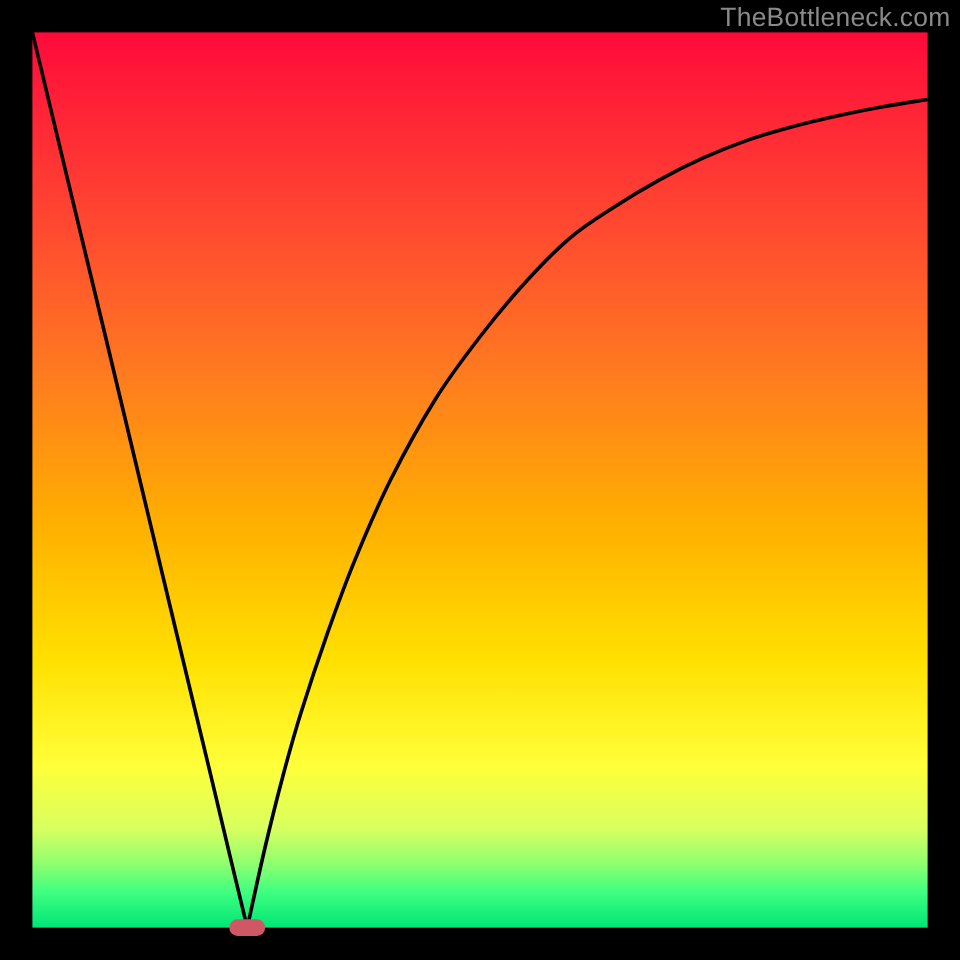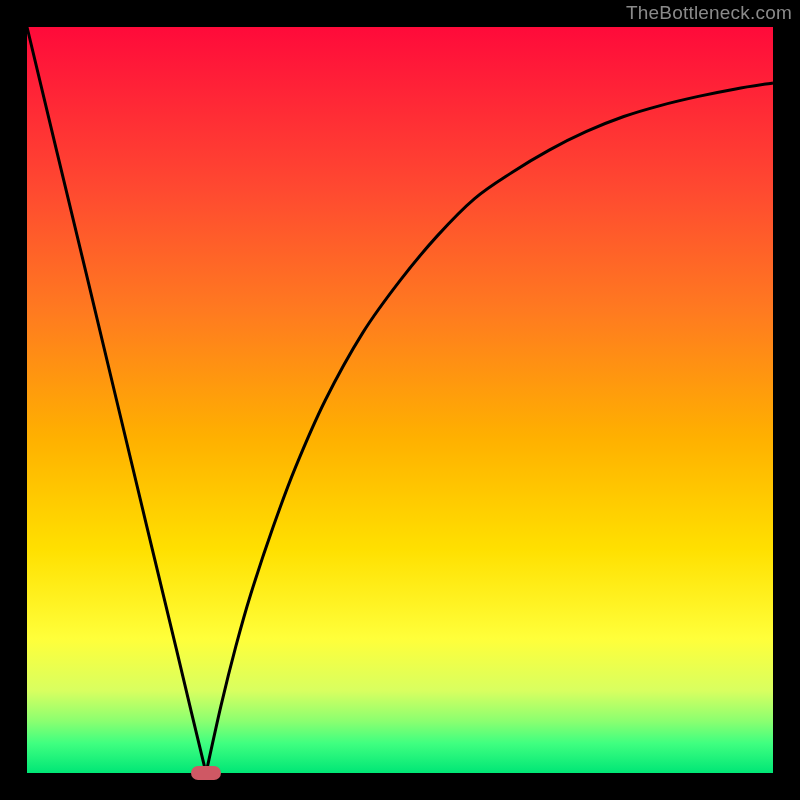--- a/index.html
+++ b/index.html
@@ -50,21 +50,21 @@
   .marker {
     position: absolute;
     background: #cf5864;
     border-radius: 8px;
   }
   .watermark {
     position: absolute;
     top: 2px;
     right: 8px;
     color: #8a8a8a;
-    font-size: 19px;
+    font-size: 22px;
     letter-spacing: 0.2px;
     user-select: none;
     margin-left: 16px;
   }
 </style>
 </head>
 <body>
 
 <div class="frame">
 

